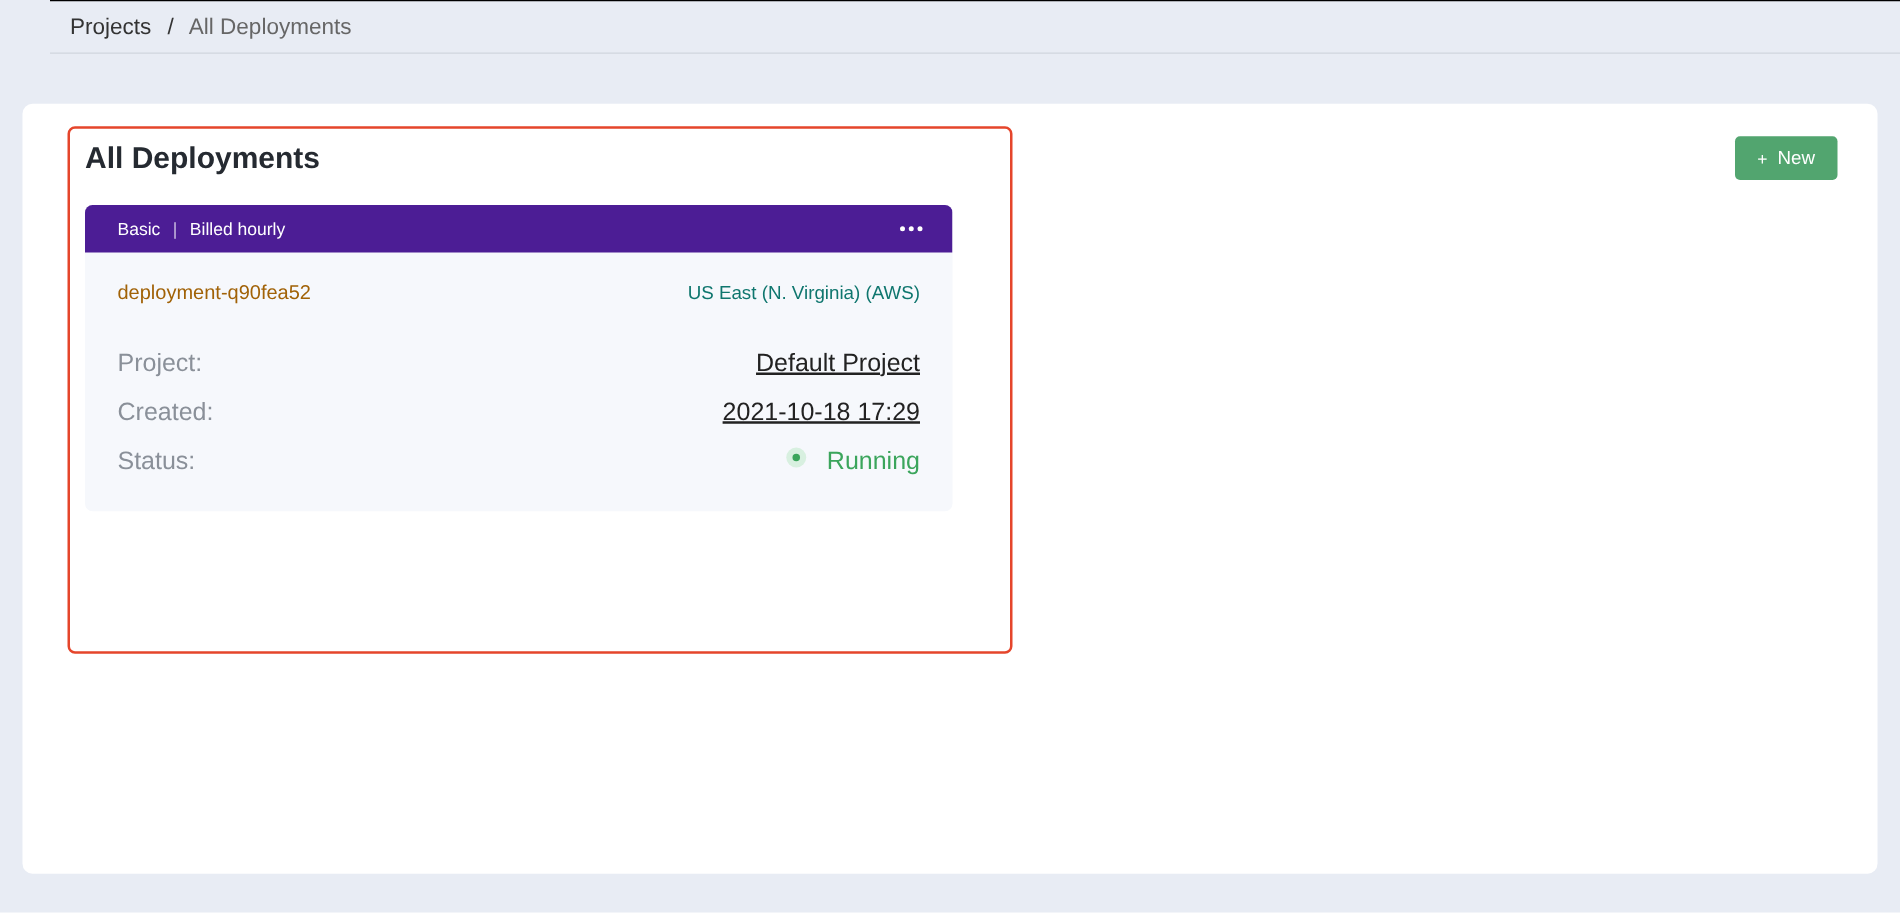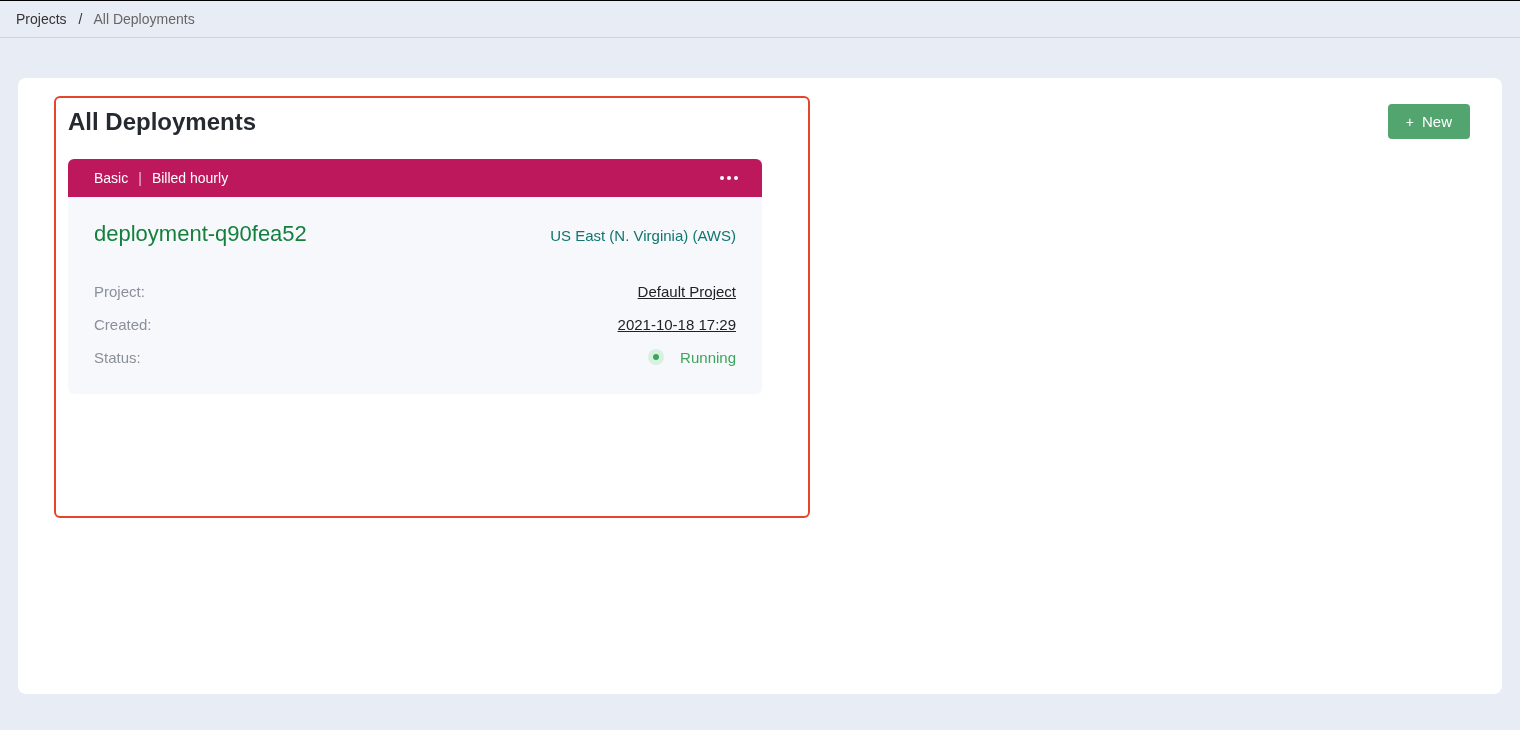--- a/index.html
+++ b/index.html
@@ -12,22 +12,23 @@
       background: #e8ecf4;
       width: 1520px;
       height: 730px;
       overflow: hidden;
     }
     .breadcrumb-bar {
       background: #e8ecf4;
       padding: 10px 16px;
       border-top: 1px solid #000;
       border-bottom: 1px solid #d0d5dd;
-      font-size: 14px;
+      font-size: 18px;
       color: #333;
+      margin-left: 40px;
     }
     .breadcrumb-bar a {
       color: #333;
       text-decoration: none;
     }
     .breadcrumb-sep {
       margin: 0 8px;
       color: #333;
     }
     .breadcrumb-current {
@@ -82,21 +83,21 @@
       line-height: 1;
     }
     .deployment-card {
       width: 694px;
       margin-left: 18px;
       background: #f6f8fc;
       border-radius: 6px;
       overflow: hidden;
     }
     .card-header {
-      background: #be185d;
+      background: #4c1d95;
       color: #fff;
       padding: 11px 20px 11px 26px;
       display: flex;
       align-items: center;
       justify-content: space-between;
       font-size: 14px;
     }
     .card-header-left {
       display: flex;
       align-items: center;
@@ -120,32 +121,32 @@
     .card-body {
       padding: 24px 26px 20px 26px;
     }
     .card-title-row {
       display: flex;
       justify-content: space-between;
       align-items: baseline;
       margin-bottom: 28px;
     }
     .deployment-name {
-      font-size: 22px;
-      color: #15803d;
+      font-size: 16px;
+      color: #a16207;
     }
     .deployment-region {
       font-size: 15px;
       color: #0f766e;
     }
     .info-row {
       display: flex;
       justify-content: space-between;
       padding: 8px 0;
-      font-size: 15px;
+      font-size: 20px;
     }
     .info-label {
       color: #8a9099;
     }
     .info-value {
       color: #222;
       text-decoration: underline;
     }
     .status-value {
       color: #3ba55c;

